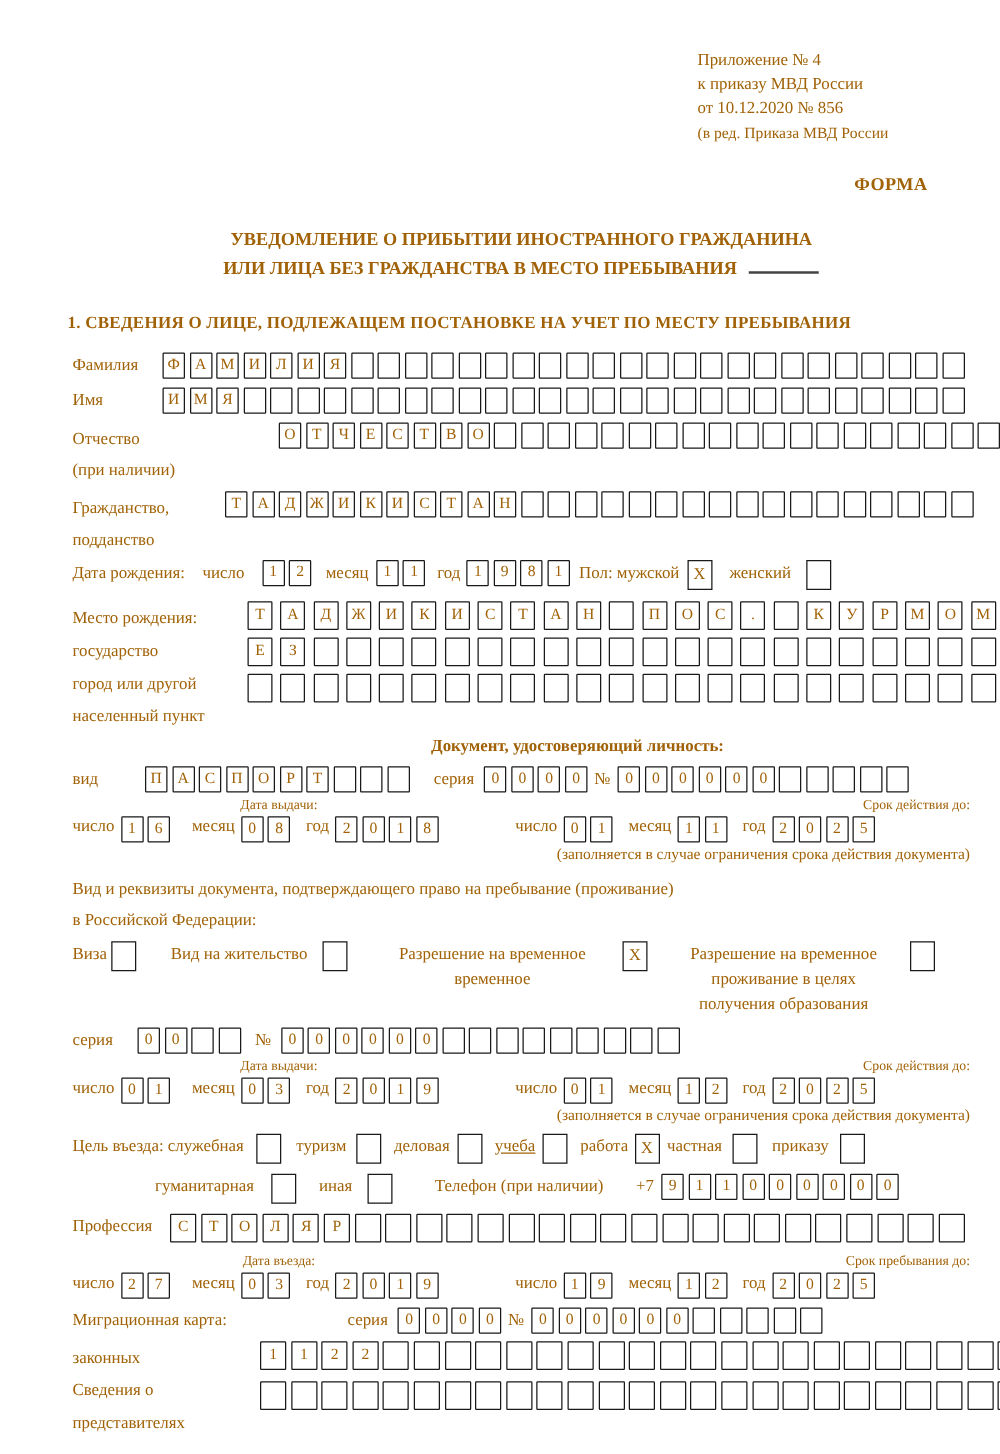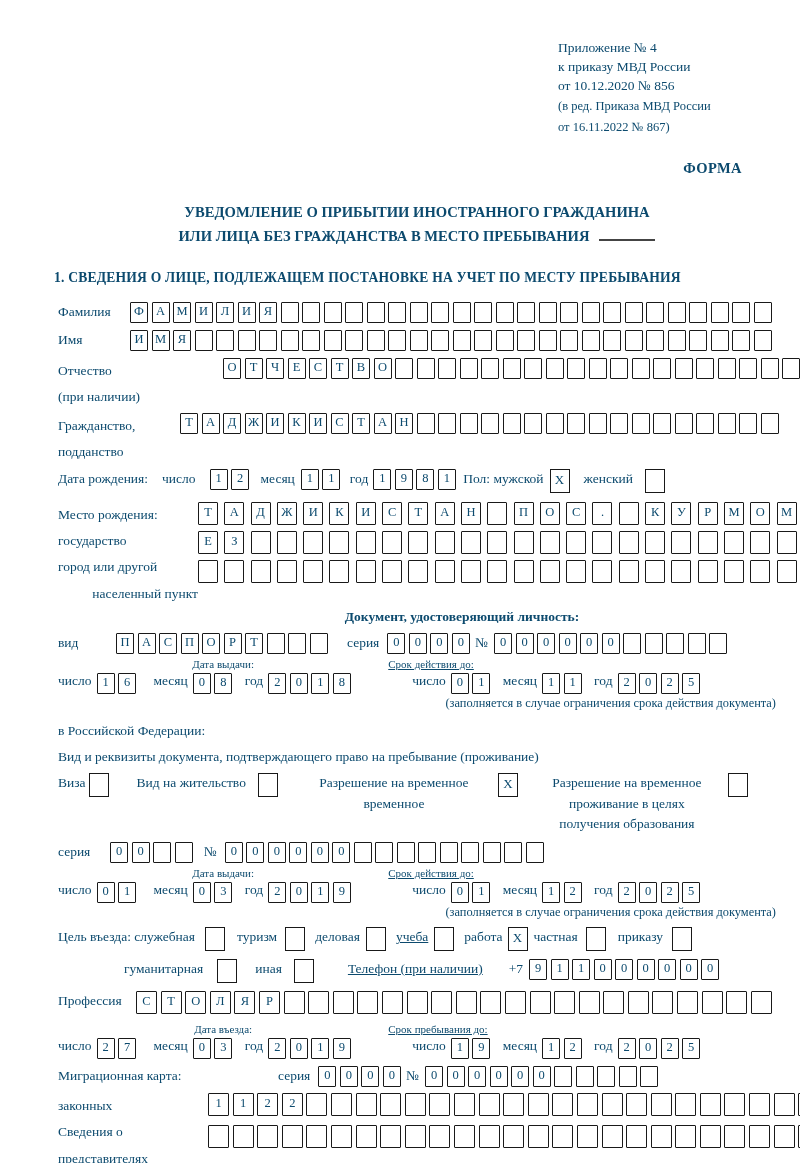--- a/index.html
+++ b/index.html
@@ -1,16 +1,16 @@
 <!DOCTYPE html>
 <html><head>
 <meta charset="utf-8">
 <style>
   html,body{margin:0;padding:0;background:#ffffff;}
-  .page{width:800px;height:1163px;box-sizing:border-box;background:#fff;color:#0c4a6e;
+  .page{width:800px;height:1163px;box-sizing:border-box;background:#fff;color:#a16207;
         font-family:"Liberation Serif","DejaVu Serif",serif;
         padding:38px 24px 10px 58px;position:relative;overflow:hidden;}
   .hdr{margin-left:auto;width:218px;font-size:13.5px;line-height:1.42;}
   .hdr .sub{font-size:12.5px;margin-top:3px;line-height:1.4;}
   .forma{text-align:right;font-weight:bold;font-size:14.5px;margin:24px 34px 0 0;letter-spacing:.4px;}
   .title{text-align:center;font-weight:bold;font-size:14.6px;margin-top:24px;line-height:1.6;}
   .blank{display:inline-block;width:56px;border-bottom:2px solid #444;height:.9em;margin-left:10px;}
   .sec{font-weight:bold;font-size:13.6px;margin:22px 0 16px -4px;letter-spacing:.2px;}
 
   .row{display:flex;align-items:flex-start;margin-bottom:7px;font-size:13.5px;line-height:1.45;}
@@ -18,41 +18,40 @@
   .cell{display:inline-block;box-sizing:border-box;width:18px;height:21px;border:1.7px solid #191919;
         border-radius:1px;margin-right:3.5px;text-align:center;font-size:12.5px;line-height:17px;vertical-align:top;}
   .md .cell{width:21px;height:23px;margin-right:3.6px;line-height:19px;}
   .lg .cell{width:20px;height:23px;margin-right:6.3px;line-height:19px;}
   .checkbox{display:inline-block;box-sizing:border-box;width:20px;height:24px;border:1.7px solid #191919;
         text-align:center;font-size:13px;line-height:20px;vertical-align:top;}
   .lbl2{line-height:1.9;}
   .ctr{text-align:center;font-weight:bold;font-size:13.5px;margin:2px 0 8px 90px;}
   .dhdr{display:flex;font-size:11px;margin:2px 0 3px 0;}
   .dhdr .l{flex:0 0 46%;text-align:center;}
-  .dhdr .r{flex:1;text-align:left;text-decoration:underline;}
+  .dhdr .r{flex:1;text-align:right;}
   .daterow{display:flex;align-items:flex-start;font-size:13.5px;margin-bottom:2px;}
   .dgrp{display:flex;align-items:flex-start;}
   .dgrp .t{margin-right:5px;}
   .dgrp .t2{margin:0 5px 0 9px;}
   .note{font-size:12.4px;text-align:right;margin:0 0 7px 0;}
   .para{font-size:13.5px;line-height:1.9;margin-bottom:4px;}
   .vopt{text-align:center;line-height:1.5;font-size:13.5px;}
   .vopt span{display:block;}
 </style>
 </head>
 <body>
 
 <div class="page">
 
   <div class="hdr">
     <div>Приложение № 4</div>
     <div>к приказу МВД России</div>
     <div>от 10.12.2020 № 856</div>
     <div class="sub">(в ред. Приказа МВД России</div>
-    <div class="sub">от 16.11.2022 № 867)</div>
   </div>
 
   <div class="forma">ФОРМА</div>
 
   <div class="title">
     <div>УВЕДОМЛЕНИЕ О ПРИБЫТИИ ИНОСТРАННОГО ГРАЖДАНИНА</div>
     <div><span>ИЛИ ЛИЦА БЕЗ ГРАЖДАНСТВА В МЕСТО ПРЕБЫВАНИЯ</span><span class="blank"></span></div>
   </div>
 
   <div class="sec">1. СВЕДЕНИЯ О ЛИЦЕ, ПОДЛЕЖАЩЕМ ПОСТАНОВКЕ НА УЧЕТ ПО МЕСТУ ПРЕБЫВАНИЯ</div>
@@ -95,21 +94,21 @@
     <span class="checkbox">X</span>
     <span style="margin:0 12px 0 14px;">женский</span>
     <span class="checkbox"></span>
   </div>
 
   <div class="row" style="margin-bottom:2px;">
     <span style="flex:0 0 140px;line-height:1.95;">
       <span style="display:block;">Место рождения:</span>
       <span style="display:block;">государство</span>
       <span style="display:block;">город или другой</span>
-      <span style="display:block;text-align:right;">населенный пункт</span>
+      <span style="display:block;">населенный пункт</span>
     </span>
     <span>
       <span class="cells lg" style="display:block;margin-bottom:6px;"><span class="cell">Т</span><span class="cell">А</span><span class="cell">Д</span><span class="cell">Ж</span><span class="cell">И</span><span class="cell">К</span><span class="cell">И</span><span class="cell">С</span><span class="cell">Т</span><span class="cell">А</span><span class="cell">Н</span><span class="cell" style="border-color: rgb(25, 25, 25);"></span><span class="cell">П</span><span class="cell">О</span><span class="cell">С</span><span class="cell">.</span><span class="cell" style="border-color: rgb(25, 25, 25);"></span><span class="cell">К</span><span class="cell">У</span><span class="cell">Р</span><span class="cell">М</span><span class="cell">О</span><span class="cell">М</span></span>
       <span class="cells lg" style="display:block;margin-bottom:6px;"><span class="cell">Е</span><span class="cell">З</span><span class="cell"></span><span class="cell"></span><span class="cell"></span><span class="cell"></span><span class="cell"></span><span class="cell"></span><span class="cell"></span><span class="cell"></span><span class="cell"></span><span class="cell"></span><span class="cell"></span><span class="cell"></span><span class="cell"></span><span class="cell"></span><span class="cell"></span><span class="cell"></span><span class="cell"></span><span class="cell"></span><span class="cell"></span><span class="cell"></span><span class="cell"></span></span>
       <span class="cells lg" style="display:block;"><span class="cell"></span><span class="cell"></span><span class="cell"></span><span class="cell"></span><span class="cell"></span><span class="cell"></span><span class="cell"></span><span class="cell"></span><span class="cell"></span><span class="cell"></span><span class="cell"></span><span class="cell"></span><span class="cell"></span><span class="cell"></span><span class="cell"></span><span class="cell"></span><span class="cell"></span><span class="cell"></span><span class="cell"></span><span class="cell"></span><span class="cell"></span><span class="cell"></span><span class="cell"></span></span>
     </span>
   </div>
 
   <div class="ctr">Документ, удостоверяющий личность:</div>
 
@@ -140,22 +139,22 @@
       <span class="cells"><span class="cell">0</span><span class="cell">1</span></span>
       <span class="t2">месяц</span>
       <span class="cells"><span class="cell">1</span><span class="cell">1</span></span>
       <span class="t2">год</span>
       <span class="cells"><span class="cell">2</span><span class="cell">0</span><span class="cell">2</span><span class="cell">5</span></span>
     </span>
   </div>
   <div class="note">(заполняется в случае ограничения срока действия документа)</div>
 
   <div class="para">
+    <div>Вид и реквизиты документа, подтверждающего право на пребывание (проживание)</div>
     <div>в Российской Федерации:</div>
-    <div>Вид и реквизиты документа, подтверждающего право на пребывание (проживание)</div>
   </div>
 
   <div class="row" style="margin-bottom:8px;">
     <span>Виза</span>
     <span class="checkbox" style="margin-left:3px;"></span>
     <span style="margin:0 12px 0 28px;">Вид на жительство</span>
     <span class="checkbox"></span>
     <span class="vopt" style="margin:0 10px 0 22px;width:188px;">
       <span>Разрешение на временное</span>
       <span>временное</span>
@@ -215,21 +214,21 @@
     <span class="checkbox"></span>
     <span style="margin:0 9px 0 12px;">приказу</span>
     <span class="checkbox"></span>
   </div>
 
   <div class="row" style="margin-bottom:8px;">
     <span style="margin-left:66px;">гуманитарная</span>
     <span class="checkbox" style="margin-left:14px;"></span>
     <span style="margin:0 12px 0 18px;">иная</span>
     <span class="checkbox"></span>
-    <span style="margin:0 0 0 34px;text-decoration:underline;">Телефон (при наличии)</span>
+    <span style="margin:0 0 0 34px;">Телефон (при наличии)</span>
     <span style="margin:0 6px 0 26px;">+7</span>
     <span class="cells"><span class="cell">9</span><span class="cell">1</span><span class="cell">1</span><span class="cell">0</span><span class="cell">0</span><span class="cell">0</span><span class="cell">0</span><span class="cell">0</span><span class="cell">0</span></span>
   </div>
 
   <div class="row" style="margin-bottom:9px;">
     <span style="flex:0 0 78px;">Профессия</span>
     <span class="cells md"><span class="cell">С</span><span class="cell">Т</span><span class="cell">О</span><span class="cell">Л</span><span class="cell">Я</span><span class="cell">Р</span><span class="cell"></span><span class="cell"></span><span class="cell"></span><span class="cell"></span><span class="cell"></span><span class="cell"></span><span class="cell"></span><span class="cell"></span><span class="cell"></span><span class="cell"></span><span class="cell"></span><span class="cell"></span><span class="cell"></span><span class="cell"></span><span class="cell"></span><span class="cell"></span><span class="cell"></span><span class="cell"></span><span class="cell"></span><span class="cell"></span></span>
   </div>
 
   <div class="dhdr">

